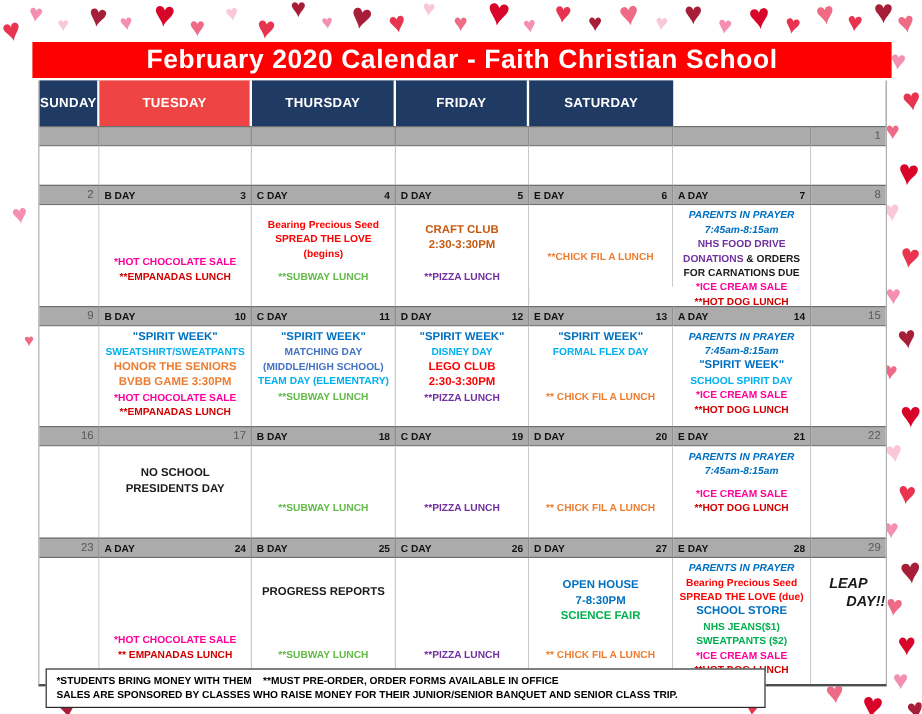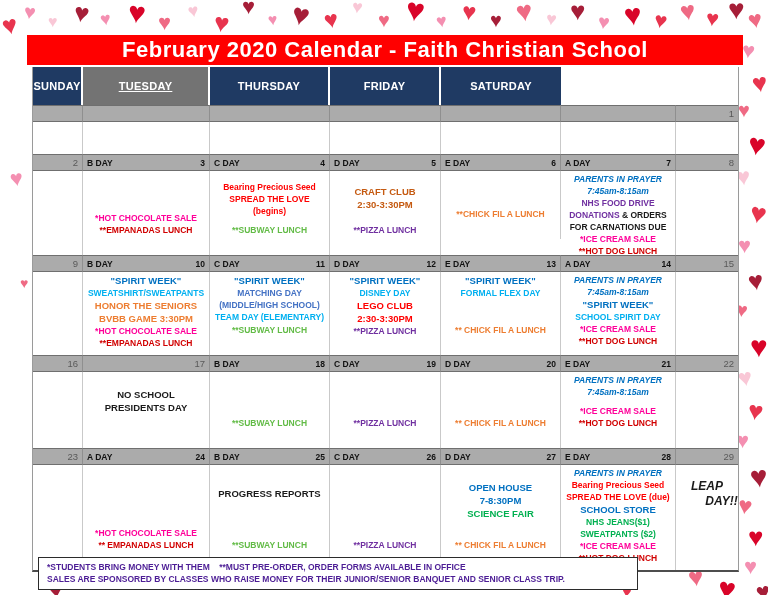--- a/index.html
+++ b/index.html
@@ -40,21 +40,21 @@
   }
   .cell:last-child{border-right:none;}
   .line{font-weight:700;font-size:8.5px;line-height:12px;white-space:nowrap;}
   .line.big{font-size:9.5px;line-height:13px;}
   .line.big2{font-size:12px;line-height:15px;}
   .line.italic{font-style:italic;}
   .sp{flex:1 1 auto;}
   .footnote{
     position:absolute;left:38px;top:557px;width:600px;height:33px;z-index:2;
     background:#fff;border:1.5px solid #2b2b2b;box-sizing:border-box;
-    padding:3px 8px;color:#4c1d95;
+    padding:3px 8px;color:#000000;
   }
   .footnote div{font-weight:700;font-size:8.5px;line-height:12px;white-space:pre-wrap;}
 </style>
 </head>
 <body>
 
 <div id="hearts">
     <span class="heart" style="left: 2px; top: 12px; font-size: 26px; color: rgb(232, 52, 78); transform: rotate(-12deg);">♥</span>
     <span class="heart" style="left: 24px; top: 2px; font-size: 20px; color: rgb(244, 143, 177); transform: rotate(8deg);">♥</span>
     <span class="heart" style="left: 48px; top: 14px; font-size: 16px; color: rgb(249, 199, 214); transform: rotate(0deg);">♥</span>
@@ -110,21 +110,21 @@
     <span class="heart" style="left: 756px; top: 580px; font-size: 24px; color: rgb(166, 30, 56); transform: rotate(-10deg);">♥</span>
   </div>
 
 <div class="titlebar" style="background: rgb(255, 0, 0);">
   <span>February 2020 Calendar - Faith Christian School</span>
 </div>
 
 <div class="grid" id="grid">
     <div class="row">
       <div class="hcell" style="background: rgb(31, 58, 99); color: rgb(255, 255, 255);">SUNDAY</div>
-      <div class="hcell" style="background: #737373; color: rgb(255, 255, 255); text-decoration: underline;">TUESDAY</div>
+      <div class="hcell" style="background: #ef4444; color: rgb(255, 255, 255);">TUESDAY</div>
       <div class="hcell" style="background: rgb(31, 58, 99); color: rgb(255, 255, 255);">THURSDAY</div>
       <div class="hcell" style="background: rgb(31, 58, 99); color: rgb(255, 255, 255);">FRIDAY</div>
       <div class="hcell" style="background: rgb(31, 58, 99); color: rgb(255, 255, 255);">SATURDAY</div>
     </div>
     <div class="row">
       <div class="scell" style="background: rgb(171, 171, 171);"></div>
       <div class="scell" style="background: rgb(171, 171, 171);"></div>
       <div class="scell" style="background: rgb(171, 171, 171);"></div>
       <div class="scell" style="background: rgb(171, 171, 171);"></div>
       <div class="scell" style="background: rgb(171, 171, 171);"></div>

